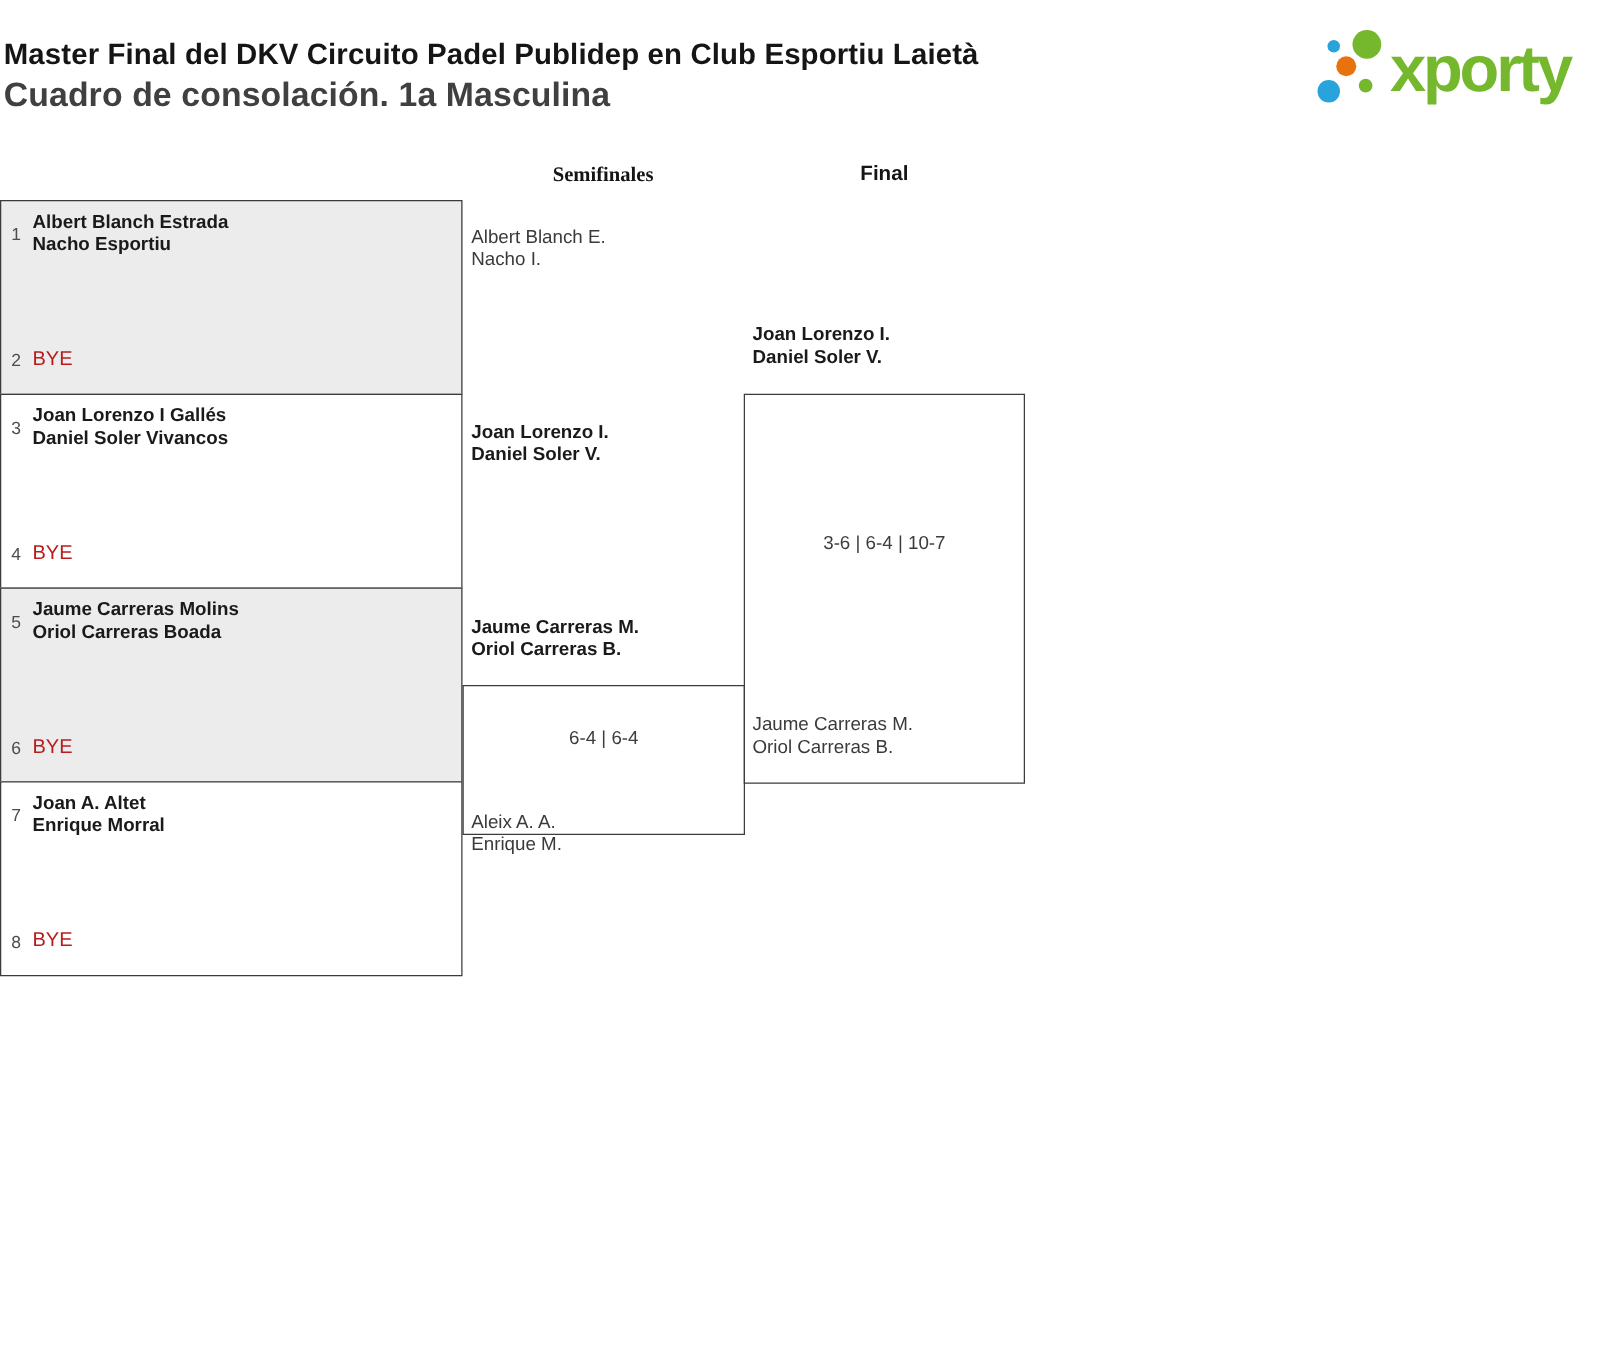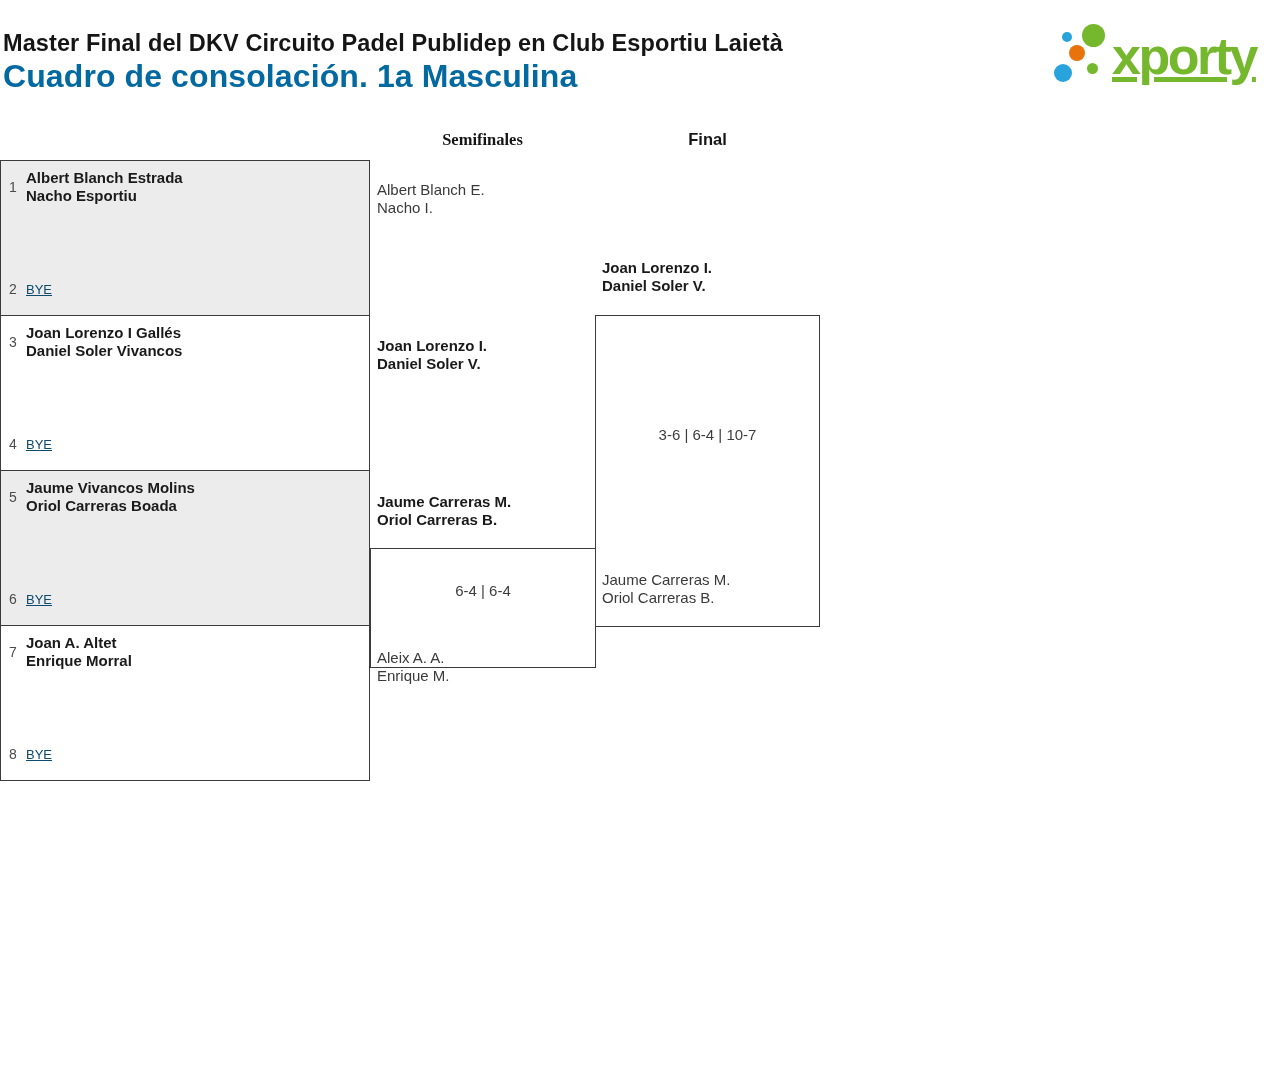--- a/index.html
+++ b/index.html
@@ -10,35 +10,35 @@
     color:#1c1c1c;
   }
 
   
   .titles { position:absolute; left:3px; top:2px; width:830px;margin-top:25px; }
   .titles .main-title {
     font-size:23.5px; font-weight:bold; line-height:33px; color:#151515;
     letter-spacing:0.1px;
   }
   .titles .sub-title {
-    font-size:32px; font-weight:bold; line-height:33px; color:#0369a1;
+    font-size:27px; font-weight:bold; line-height:33px; color:#404040;
     letter-spacing:0.1px;
   }
 
   
   .logo { position:absolute; left:1050px; top:10px; width:225px; height:96px; }
   .logo .dot { position:absolute; border-radius:50%; }
   .dot-blue-small  { left:12px; top:22px; width:10px; height:10px; }
   .dot-green-big   { left:32px; top:14px; width:23px; height:23px; }
   .dot-orange      { left:19px; top:35px; width:16px; height:16px; }
   .dot-green-small { left:37px; top:53px; width:11px; height:11px; }
   .dot-blue-big    { left:4px;  top:54px; width:18px; height:18px; }
   .logo .wordmark {
     position:absolute; left:62px; top:16px;
-    font-size:52px; font-weight:bold; letter-spacing:-2.5px;text-decoration:underline;
+    font-size:52px; font-weight:bold; letter-spacing:-2.5px;
   }
 
   
   .bracket { position:absolute; left:0; top:0; width:1280px; height:1081px; }
 
   .round-label {
     position:absolute; top:130px; text-align:center;
     font-size:16.5px; font-weight:bold; color:#151515;
   }
   .rl-qf { left:0;     width:370px; }
@@ -63,21 +63,21 @@
   .pair-bottom {
     position:absolute; bottom:18px; left:8px;
     display:flex; align-items:center;
   }
   .seed {
     width:12px; margin-right:5px; font-size:14px; color:#4c4c4c;
     flex:0 0 auto; text-align:left;
   }
   .team-names { font-size:15px; line-height:18px; }
   .team-names.win { font-weight:bold; color:#1a1a1a; }
-  .bye-label { font-size:13px; color:#0c4a6e;text-decoration:underline; }
+  .bye-label { font-size:16px; color:#b91c1c; }
 
   
   .match-box { position:absolute; border:1px solid #3b3b3b; background:transparent; }
   .sf-box-1  { left:370px; top:238px; width:226px; height:154px; }
   .sf-box-2  { left:370px; top:548px; width:226px; height:120px; }
   .final-box { left:595px; top:315px; width:225px; height:312px; }
 
   .score {
     position:absolute; left:0; right:0; text-align:center;
     font-size:15px; color:#3d3d3d;
@@ -143,21 +143,21 @@
     <div class="pair-bottom">
       <span class="seed">4</span>
       <span class="bye-label">BYE</span>
     </div>
   </div>
 
   <div class="qf-box qf-3 shaded">
     <div class="pair-top">
       <span class="seed">5</span>
       <span class="team-names win">
-        <span>Jaume Vivancos Molins</span><br>
+        <span>Jaume Carreras Molins</span><br>
         <span>Oriol Carreras Boada</span>
       </span>
     </div>
     <div class="pair-bottom">
       <span class="seed">6</span>
       <span class="bye-label">BYE</span>
     </div>
   </div>
 
   <div class="qf-box qf-4">

